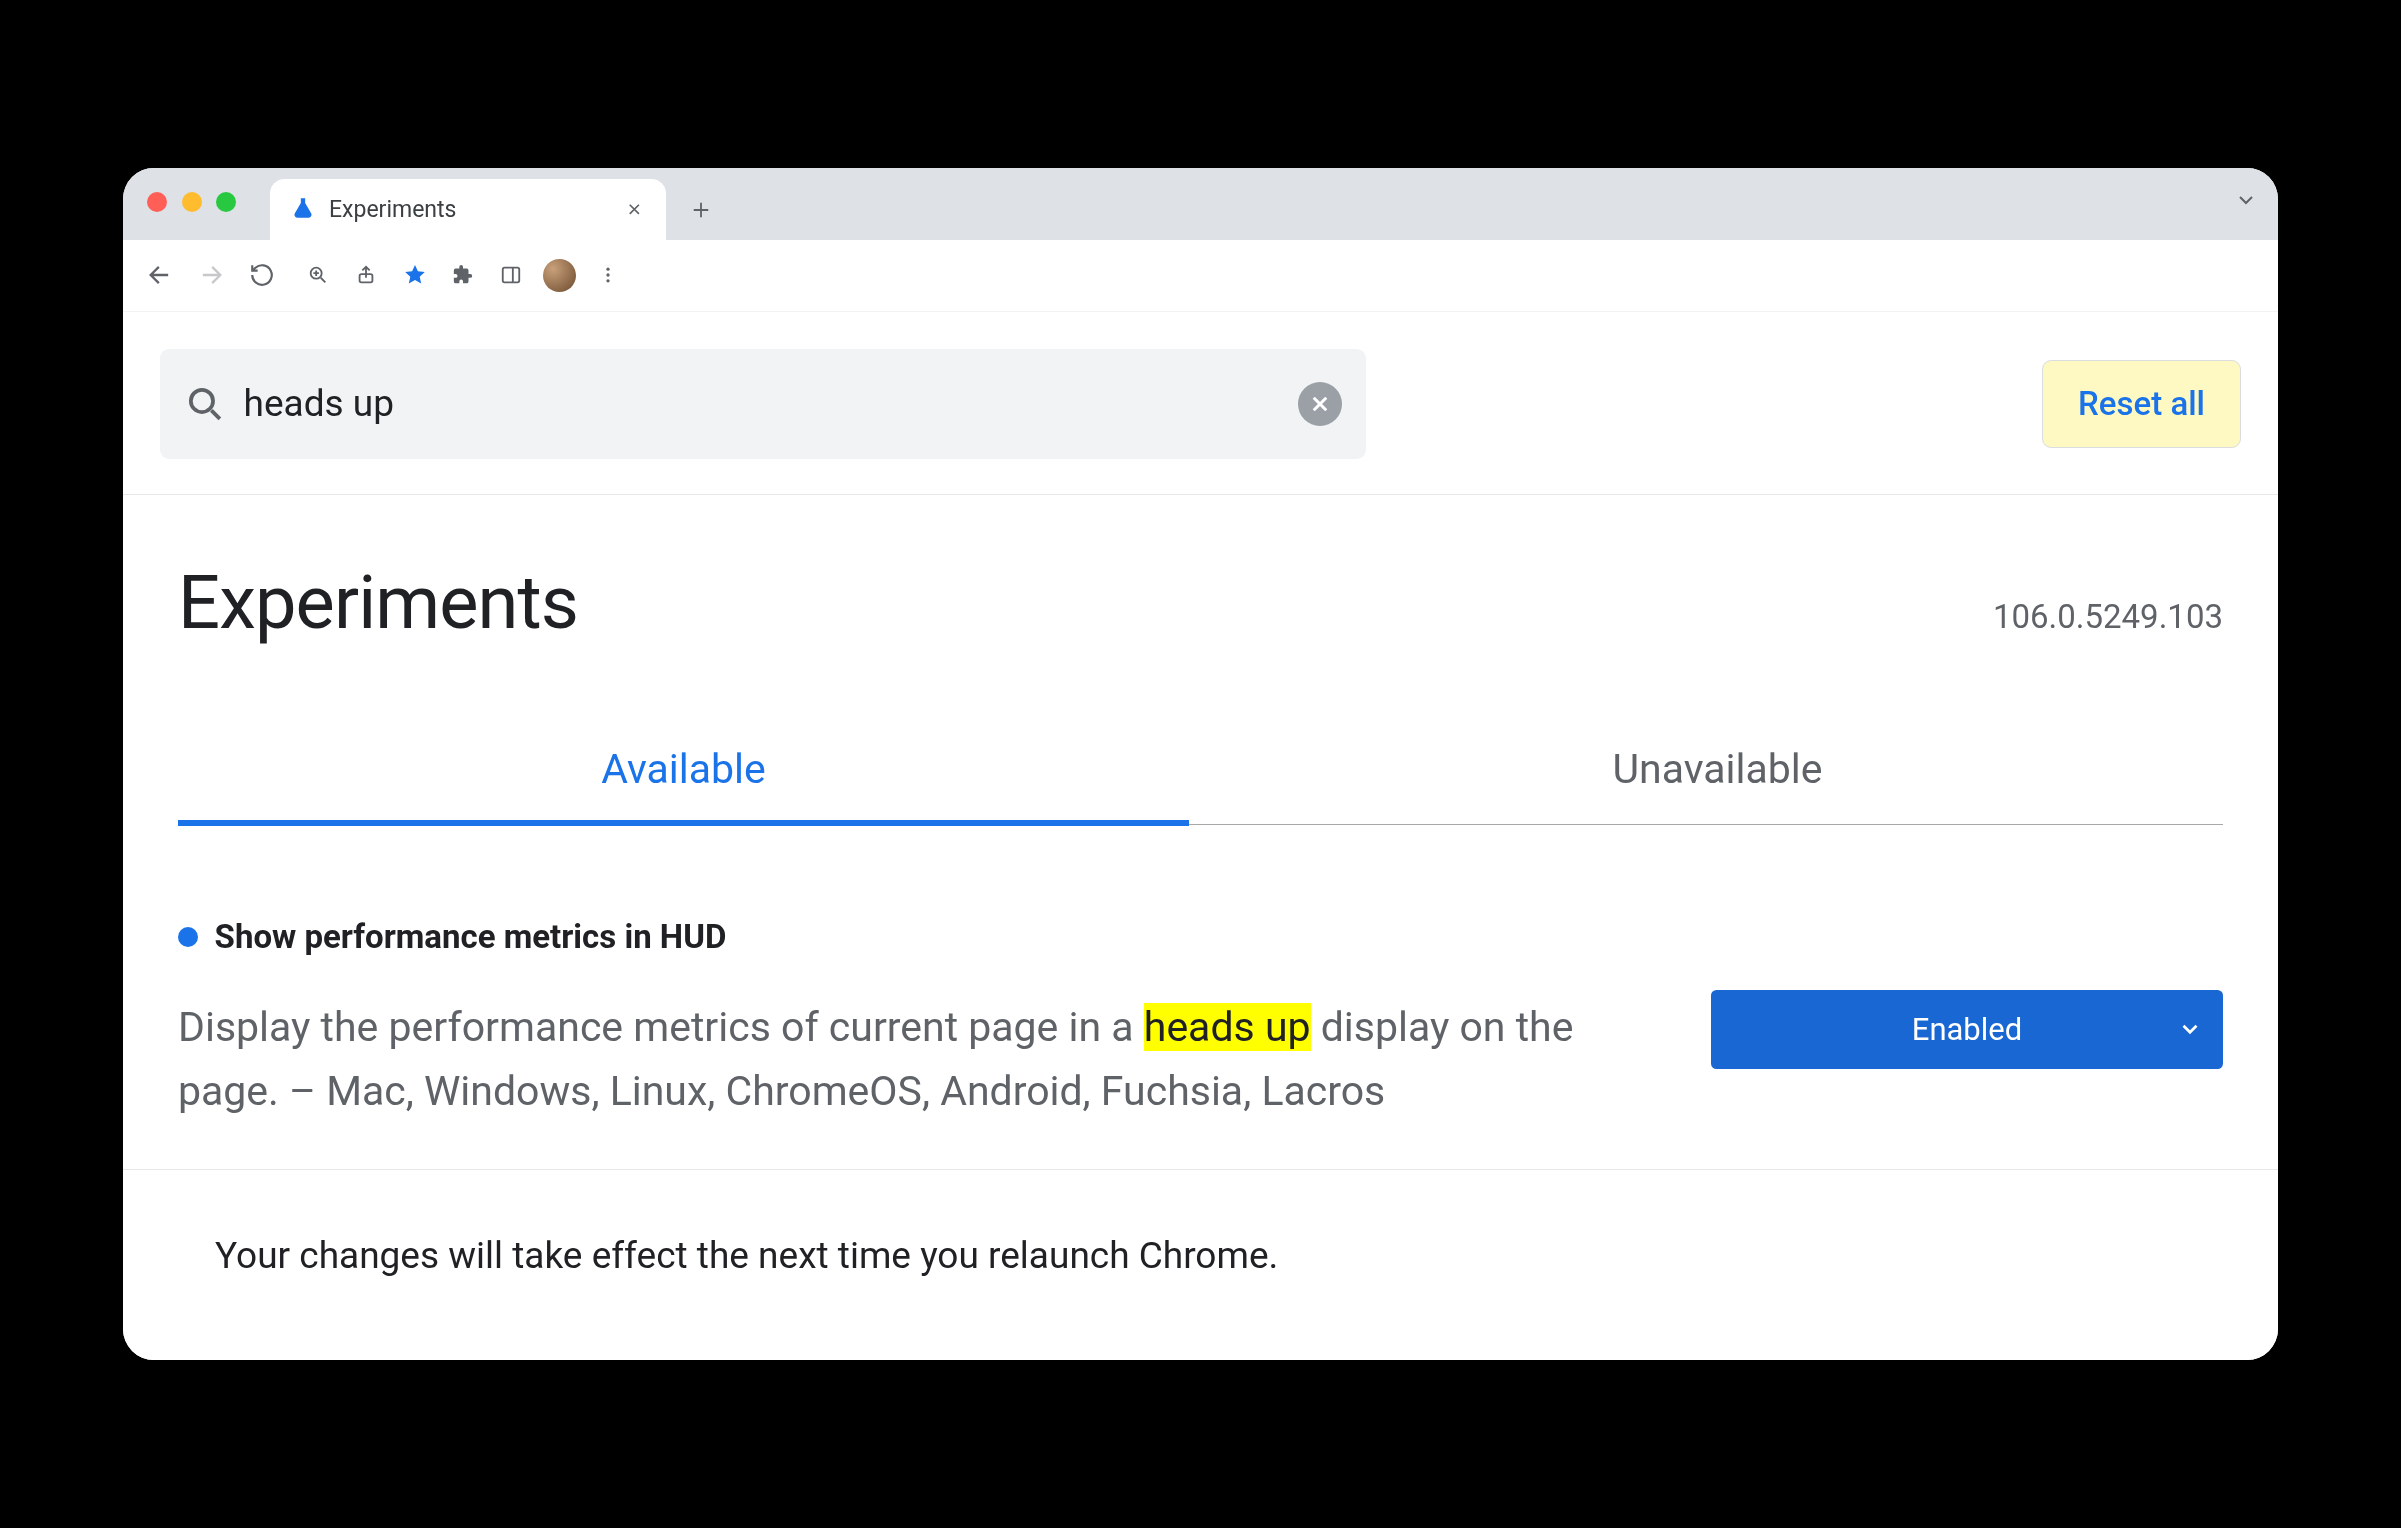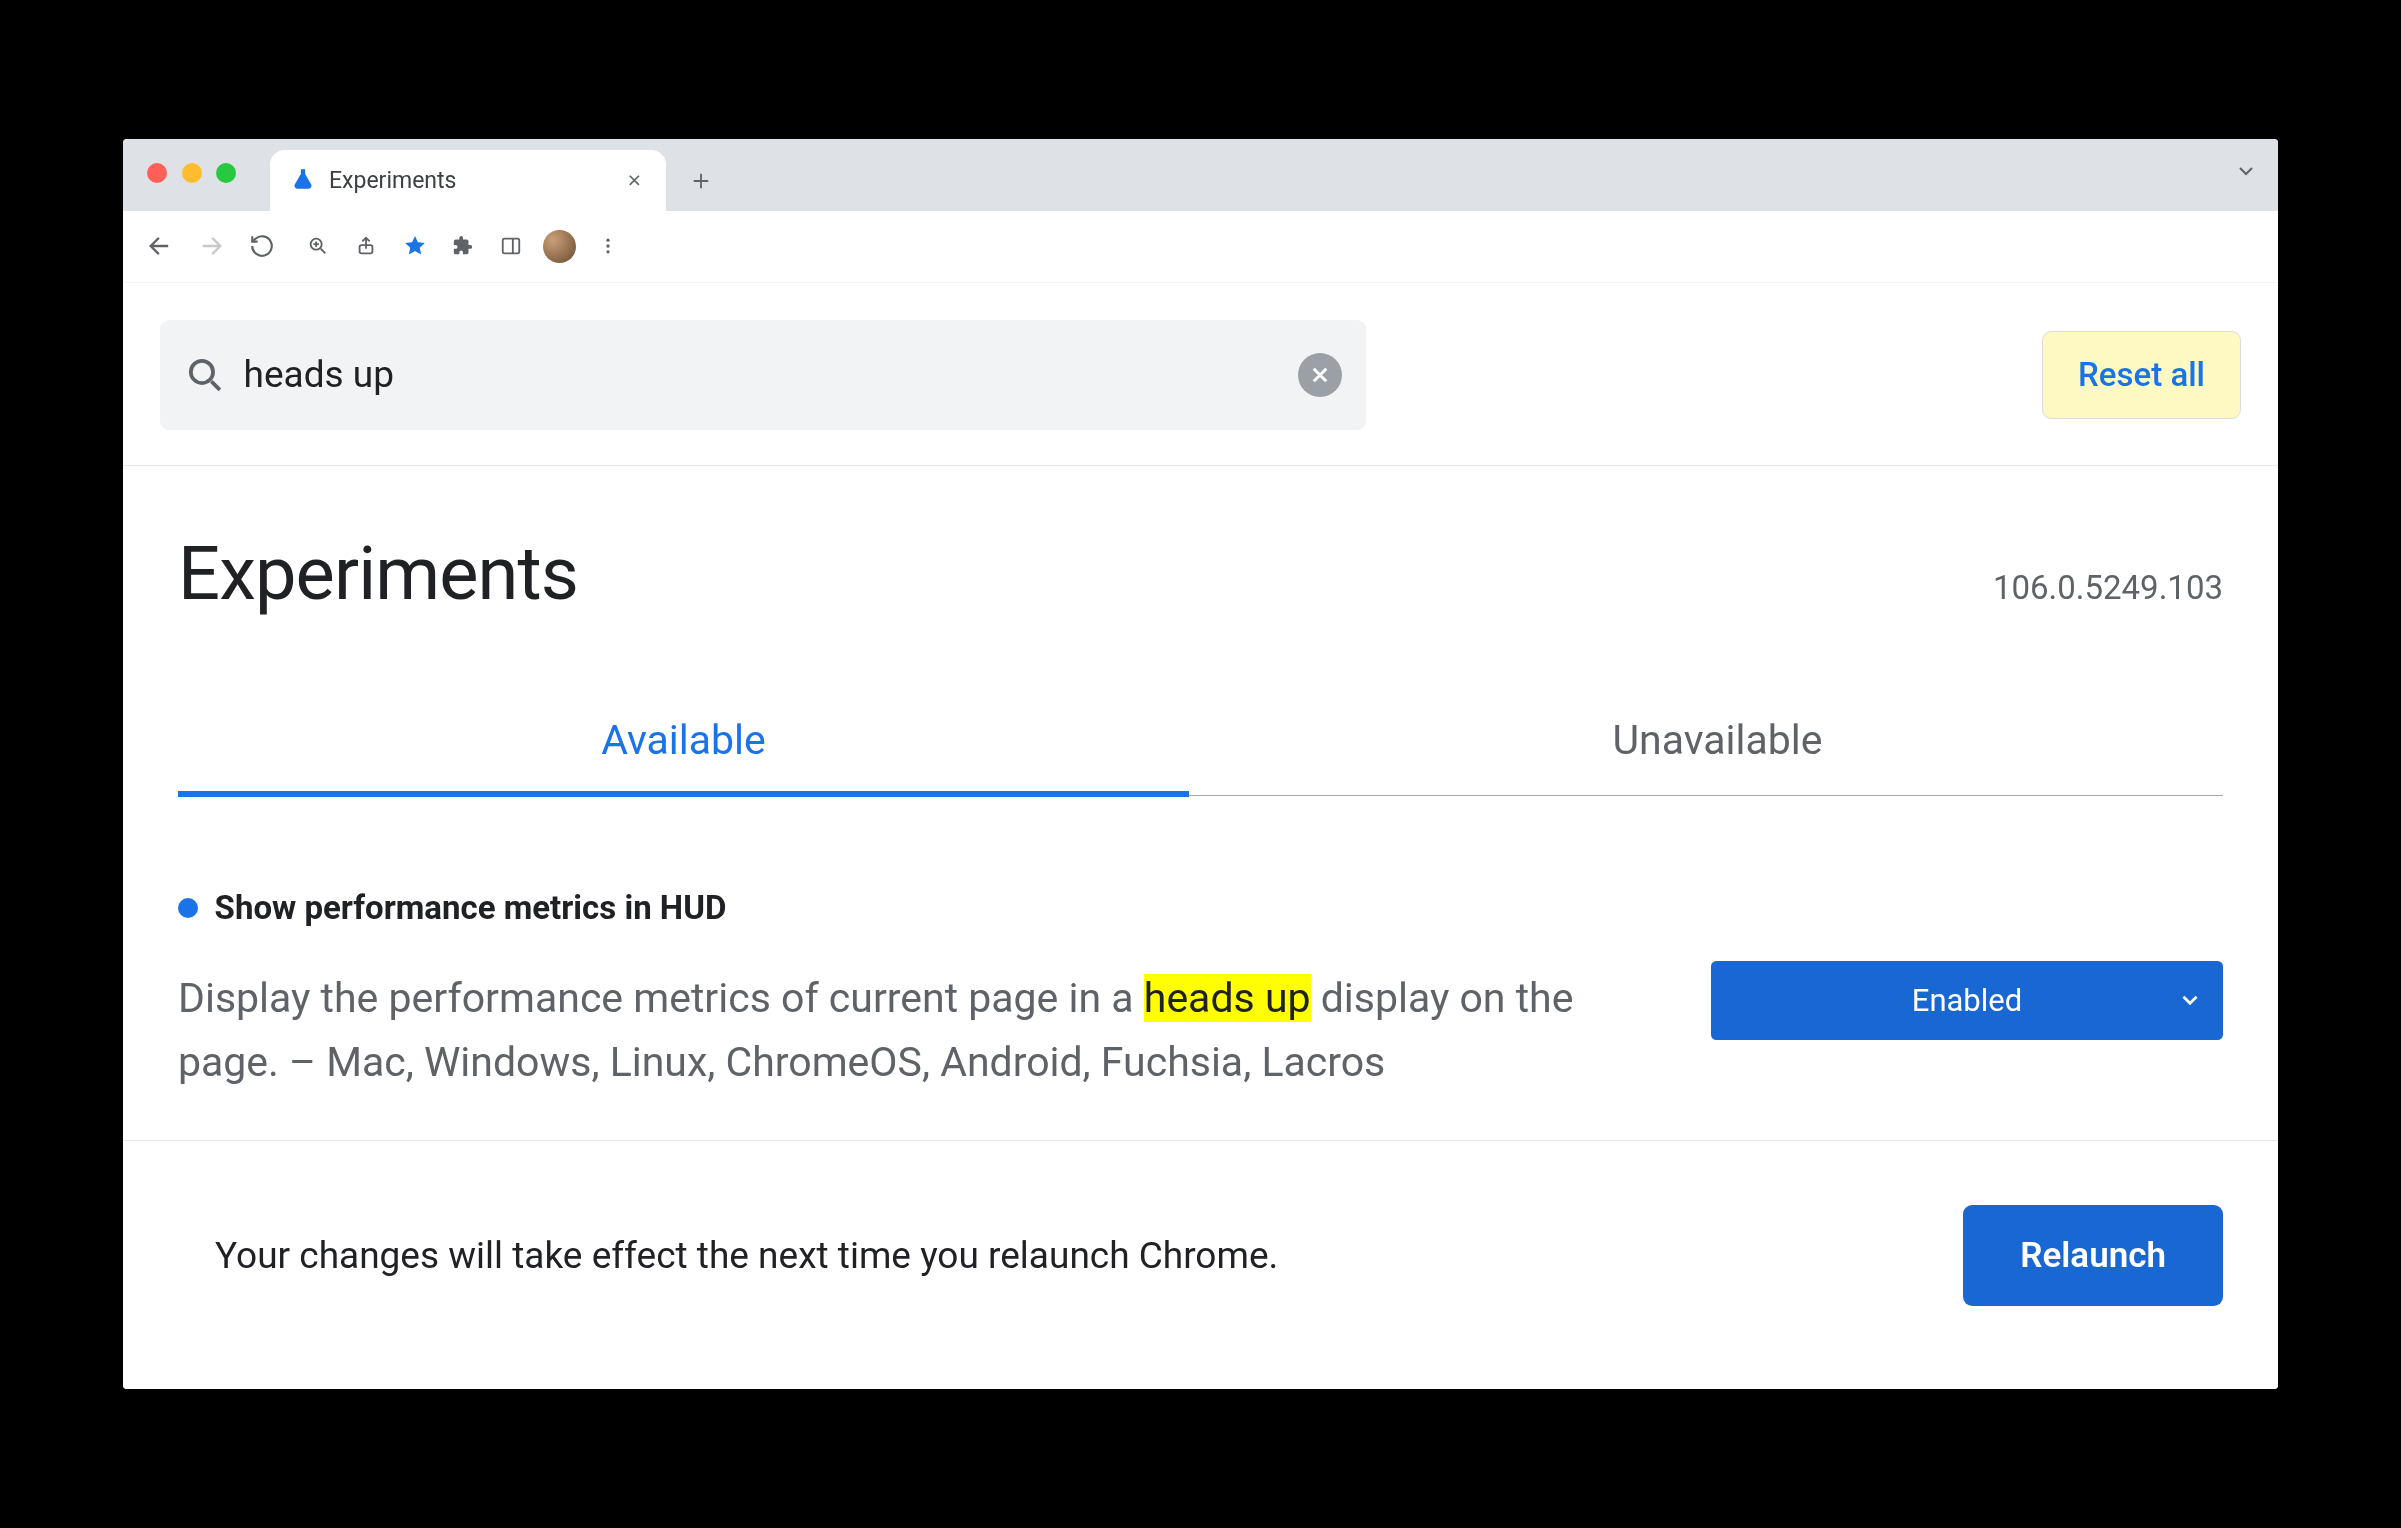--- a/index.html
+++ b/index.html
@@ -11,21 +11,21 @@
     --blue-hover:#1967d2;
     --border:#dadce0;
     --ink:#202124;
     --hl:#ffff00;
   }
   *{box-sizing:border-box;font-family:-apple-system,BlinkMacSystemFont,"Segoe UI",Roboto,Arial,sans-serif;}
   body{margin:0;background:#000;display:flex;align-items:center;justify-content:center;min-height:100vh;}
   .window{
     width:2155px; 
     background:#fff;
-    border-radius:4px;
+    border-radius:31px;
     overflow:hidden;
     box-shadow:0 55px 110px 9.2px rgba(0,0,0,.55),0 0 0 0.9px rgba(0,0,0,.1);
   }
 
   
   .titlebar{background:var(--chrome-grey);height:72px;display:flex;align-items:flex-end;position:relative;}
   .traffic{position:absolute;left:24px;top:24px;display:flex;gap:14.7px;}
   .dot{width:20px;height:20px;border-radius:50%;}
   .dot.red{background:#ff5f57;}
   .dot.yellow{background:#febc2e;}
@@ -228,18 +228,17 @@
         <span class="chev">
           <svg width="26" height="26" viewBox="0 0 24 24" fill="none" stroke="#fff" stroke-width="2.5">
               <path d="M6 9l6 6 6-6"></path>
             </svg>
         </span>
       </div>
     </div>
 
     <div class="footer">
       <div class="msg">Your changes will take effect the next time you relaunch Chrome.</div>
-      <button class="relaunch">Relaunch</button>
     </div>
 
   </div>
 </div>
 
 
 </body></html>

